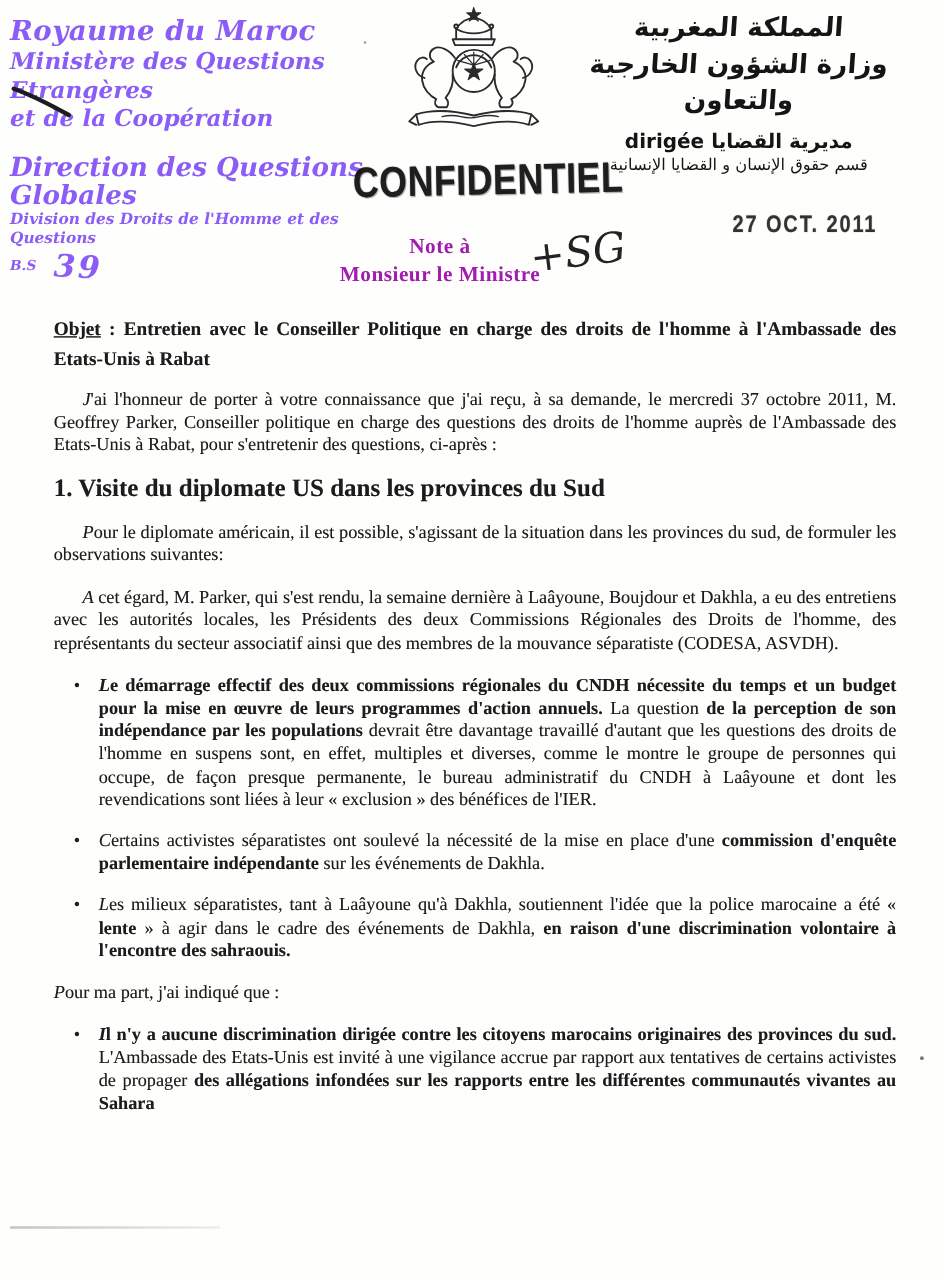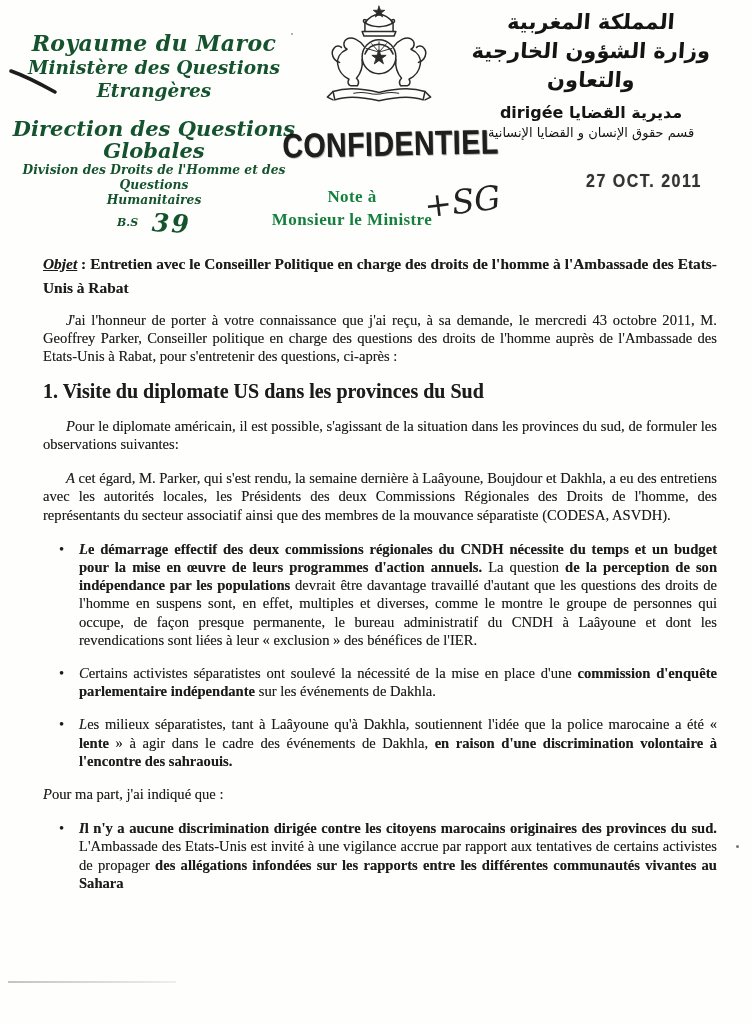--- a/index.html
+++ b/index.html
@@ -3,27 +3,27 @@
 <meta charset="utf-8">
 <style>
   html,body{margin:0;padding:0;background:#888;}
   .page{
     position:relative; width:753px; height:1024px; margin:0 auto;
     background:#fefefd; overflow:hidden;
     font-family:"Liberation Serif", serif; color:#1b1b1b;
   }
   .b{font-weight:bold;}
   .i{font-style:italic;}
-  .u{text-decoration:underline;font-style:italic;}
+  .u{text-decoration:underline;}
 
   
   .fr-head{
-    position:absolute; left:8px; top:30px; width:292px; text-align:center;
+    position:absolute; left:8px; top:12px; width:292px; 
     font-family:"DejaVu Serif", serif; font-style:italic; font-weight:bold;
-    color:#14532d;
+    color:#8b5cf6;
   }
   .fr-head .l1{font-size:22px; line-height:26px; letter-spacing:.4px;}
   .fr-head .l2{font-size:18.5px; line-height:23px;}
   .fr-head .l3{font-size:18.5px; line-height:23px;}
   .fr-head .dir{font-size:21px; line-height:22px; margin-top:16px;}
   .fr-head .div1,.fr-head .div2{font-size:12.3px; line-height:15px;}
   .fr-head .bs-line{font-size:11px; margin-top:2px;}
   .fr-head .bs-num{
     font-size:25px; font-style:italic; letter-spacing:2px;
     display:inline-block; transform:rotate(3deg); margin-left:14px; vertical-align:-6px;
@@ -55,21 +55,21 @@
   .stamp-date{
     position:absolute; left:586px; top:170px;
     font-family:"Liberation Sans", sans-serif; font-weight:bold;
     font-size:16px; letter-spacing:1.5px; color:#101010;
     transform:scaleY(1.2); transform-origin:left top;
     text-shadow:0 0 .8px rgba(0,0,0,.6); opacity:.85; filter:blur(.2px);
   }
   .note-head{
     position:absolute; left:252px; top:185px; width:200px; text-align:center;
     font-weight:bold; font-size:17px; line-height:23px; letter-spacing:.4px;
-    color:#15803d;
+    color:#a21caf;
   }
   .hand-initials{
     position:absolute; left:424px; top:182px;
     font-family:"DejaVu Serif", serif; font-style:italic;
     font-size:33px; color:#222; transform:rotate(-7deg);
   }
 
   
   .doc-body{
     position:absolute; left:43px; top:252px; width:674px;
@@ -93,23 +93,23 @@
   .dot-b{left:291px; top:33px; width:2px; height:2px; opacity:.5;}
 </style>
 </head>
 <body>
 
 <div class="page">
 
   <div class="fr-head">
     <div class="l1">Royaume du Maroc</div>
     <div class="l2">Ministère des Questions Etrangères</div>
+    <div class="l3">et de la Coopération</div>
     <div class="dir">Direction des Questions Globales</div>
     <div class="div1">Division des Droits de l'Homme et des  Questions</div>
-    <div class="div2">Humanitaires</div>
     <div class="bs-line">
       <span>B.S</span><span class="bs-num">39</span>
     </div>
   </div>
 
   <svg class="slash-mark" width="52" height="34">
     <path d="M3 7 Q20 13 47 28" stroke="#1d1d1d" stroke-width="3.6" fill="none" stroke-linecap="round"></path>
   </svg>
 
   <svg class="emblem" viewBox="0 0 130 118" width="122" height="111">
@@ -156,21 +156,21 @@
   <div class="stamp-date">27 OCT. 2011</div>
 
   <div class="note-head">
     <div>Note à</div>
     <div>Monsieur le Ministre</div>
   </div>
   <div class="hand-initials">+SG</div>
 
   <div class="doc-body">
     <p class="subject"><span class="b u">Objet</span><span class="b"> : </span><span class="b">Entretien avec le Conseiller Politique en charge des droits de l'homme à l'Ambassade des Etats-Unis à Rabat</span></p>
-    <p class="para"><span class="i">J</span><span>'ai l'honneur de porter à votre connaissance que j'ai reçu, à sa demande, le mercredi 43 octobre 2011, M. Geoffrey Parker, Conseiller politique en charge des questions des droits de l'homme auprès de l'Ambassade des Etats-Unis à Rabat, pour s'entretenir des questions, ci-après :</span></p>
+    <p class="para"><span class="i">J</span><span>'ai l'honneur de porter à votre connaissance que j'ai reçu, à sa demande, le mercredi 37 octobre 2011, M. Geoffrey Parker, Conseiller politique en charge des questions des droits de l'homme auprès de l'Ambassade des Etats-Unis à Rabat, pour s'entretenir des questions, ci-après :</span></p>
     <p class="sec-heading">1. Visite du diplomate US dans les provinces du Sud</p>
     <p class="para"><span class="i">P</span><span>our le diplomate américain, il est possible, s'agissant de la situation dans les provinces du sud, de formuler les observations suivantes:</span></p>
     <p class="para"><span class="i">A</span><span> cet égard, M. Parker, qui s'est rendu, la semaine dernière à Laâyoune, Boujdour et Dakhla, a eu des entretiens avec les autorités locales, les Présidents des deux Commissions Régionales des Droits de l'homme, des représentants du secteur associatif ainsi que des membres de la mouvance séparatiste (CODESA, ASVDH).</span></p>
 
     <div class="bullet"><span class="b i">L</span><span class="b">e démarrage effectif des deux commissions régionales du CNDH nécessite du temps et un budget pour la mise en œuvre de leurs programmes d'action annuels.</span><span> La question </span><span class="b">de la perception de son indépendance par les populations</span><span> devrait être davantage travaillé d'autant que les questions des droits de l'homme en suspens sont, en effet, multiples et diverses, comme le montre le groupe de personnes qui occupe, de façon presque permanente, le bureau administratif du CNDH à Laâyoune et dont les revendications sont liées à leur « exclusion » des bénéfices de l'IER.</span></div>
     <div class="bullet"><span class="i">C</span><span>ertains activistes séparatistes ont soulevé la nécessité de la mise en place d'une </span><span class="b">commission d'enquête parlementaire indépendante</span><span> sur les événements de Dakhla.</span></div>
     <div class="bullet"><span class="i">L</span><span>es milieux séparatistes, tant à Laâyoune qu'à Dakhla, soutiennent l'idée que la police marocaine a été « </span><span class="b">lente</span><span> » à agir dans le cadre des événements de Dakhla, </span><span class="b">en raison d'une discrimination volontaire à l'encontre des sahraouis.</span></div>
 
     <p class="para no-indent"><span class="i">P</span><span>our ma part, j'ai indiqué que :</span></p>
 

